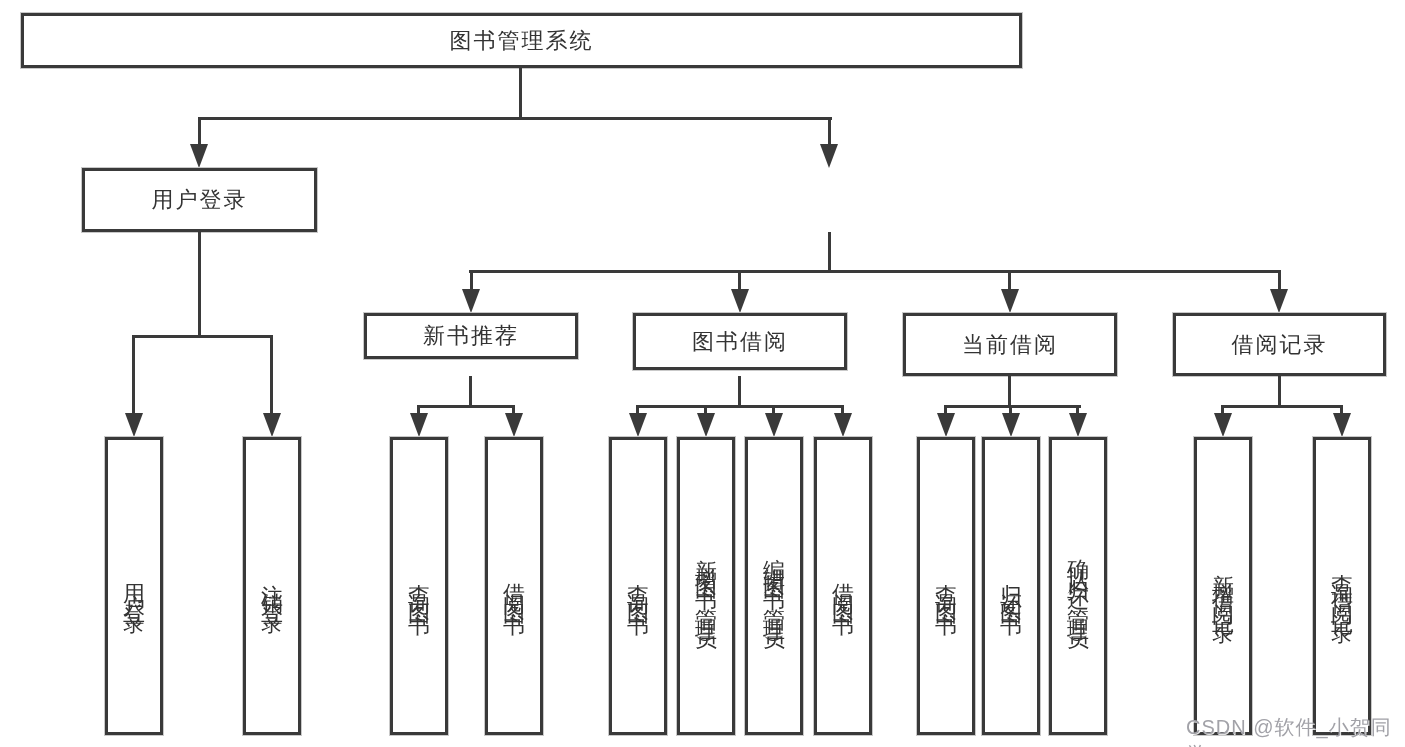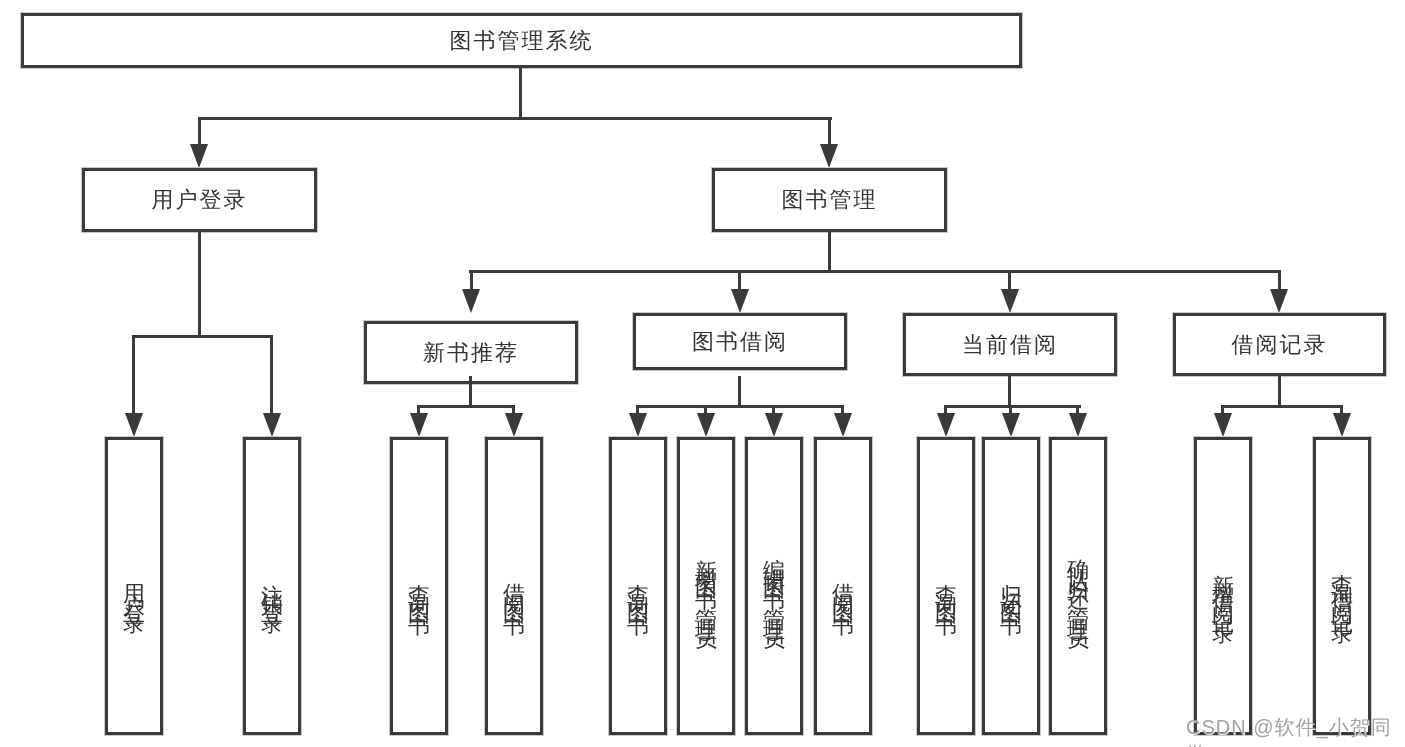--- a/index.html
+++ b/index.html
@@ -42,43 +42,40 @@
   <div class="vline" style="left:519px;top:68px;width:3px;height:52px"></div>
   <div class="hline" style="left:198px;top:117px;width:634px;height:3px"></div>
   <div class="vline" style="left:198px;top:117px;width:3px;height:30px"></div>
   <div class="arrow" style="left:190px;top:144px"></div>
   <div class="vline" style="left:828px;top:117px;width:3px;height:30px"></div>
   <div class="arrow" style="left:820px;top:144px"></div>
 
   <div class="box h" style="left:82px;top:168px;width:235px;height:64px">
     <span>用户登录</span>
   </div>
-  <div class="box h" style="left:712px;top:168px;width:235px;height:64px">
-    <span>图书管理</span>
-  </div>
 
   <div class="vline" style="left:198px;top:232px;width:3px;height:106px"></div>
   <div class="hline" style="left:132px;top:335px;width:141px;height:3px"></div>
   <div class="vline" style="left:132px;top:335px;width:3px;height:82px"></div>
   <div class="arrow" style="left:125px;top:413px"></div>
   <div class="vline" style="left:270px;top:335px;width:3px;height:82px"></div>
   <div class="arrow" style="left:263px;top:413px"></div>
 
   <div class="vline" style="left:828px;top:232px;width:3px;height:41px"></div>
   <div class="hline" style="left:469px;top:270px;width:812px;height:3px"></div>
   <div class="vline" style="left:470px;top:270px;width:3px;height:22px"></div>
   <div class="arrow" style="left:462px;top:289px"></div>
   <div class="vline" style="left:738px;top:270px;width:3px;height:22px"></div>
   <div class="arrow" style="left:731px;top:289px"></div>
   <div class="vline" style="left:1008px;top:270px;width:3px;height:22px"></div>
   <div class="arrow" style="left:1001px;top:289px"></div>
   <div class="vline" style="left:1278px;top:270px;width:3px;height:22px"></div>
   <div class="arrow" style="left:1270px;top:289px"></div>
 
-  <div class="box h" style="left:364px;top:321px;width:214px;height:63px">
+  <div class="box h" style="left:364px;top:313px;width:214px;height:46px">
     <span>新书推荐</span>
   </div>
   <div class="box h" style="left:633px;top:313px;width:214px;height:57px">
     <span>图书借阅</span>
   </div>
   <div class="box h" style="left:1173px;top:313px;width:213px;height:63px">
     <span>借阅记录</span>
   </div>
   <div class="box h" style="left:903px;top:313px;width:214px;height:63px">
     <span>当前借阅</span>

